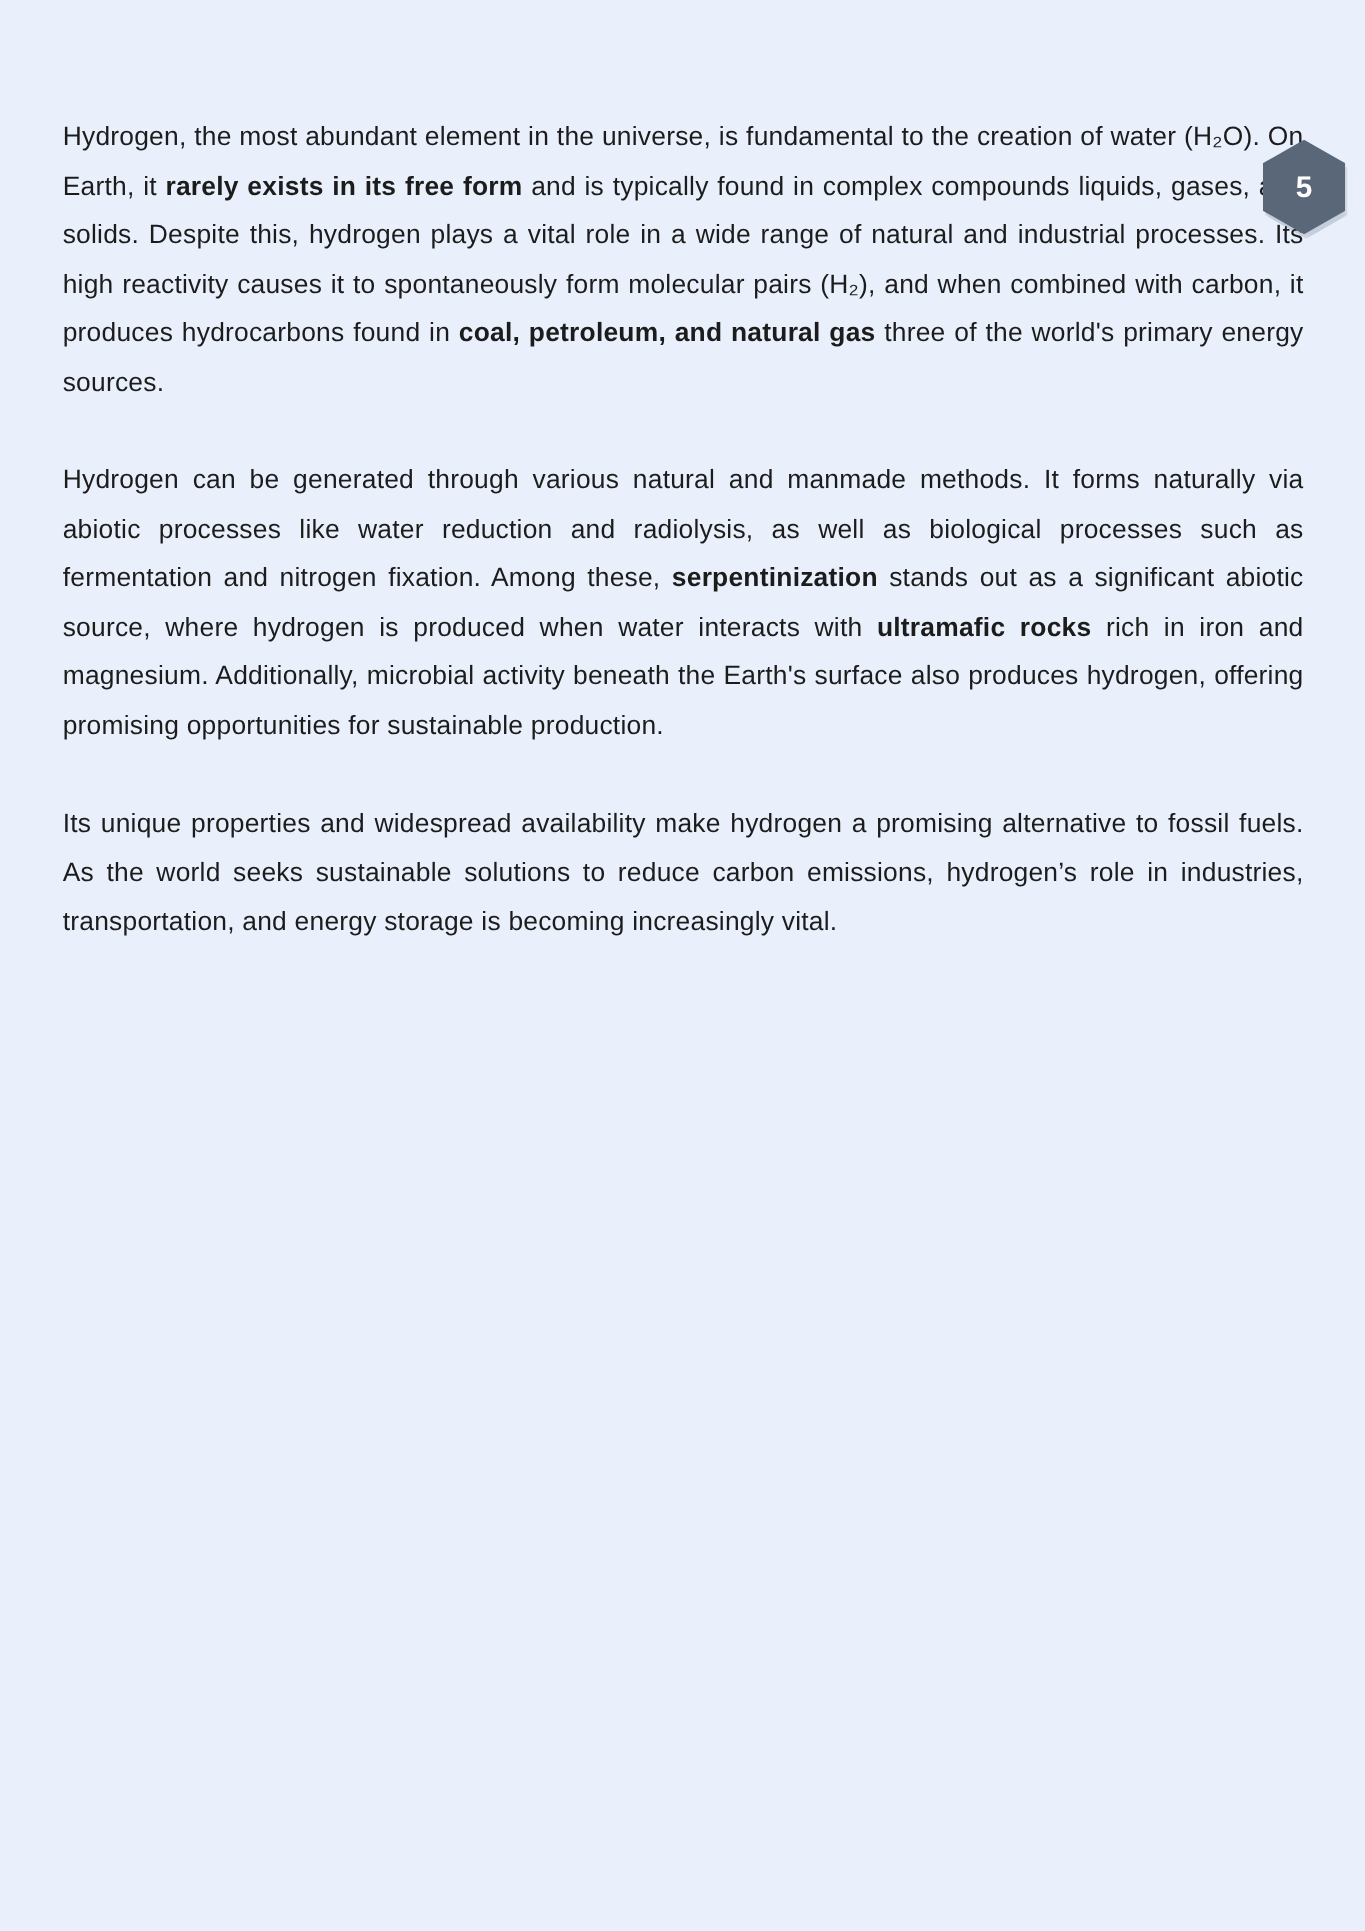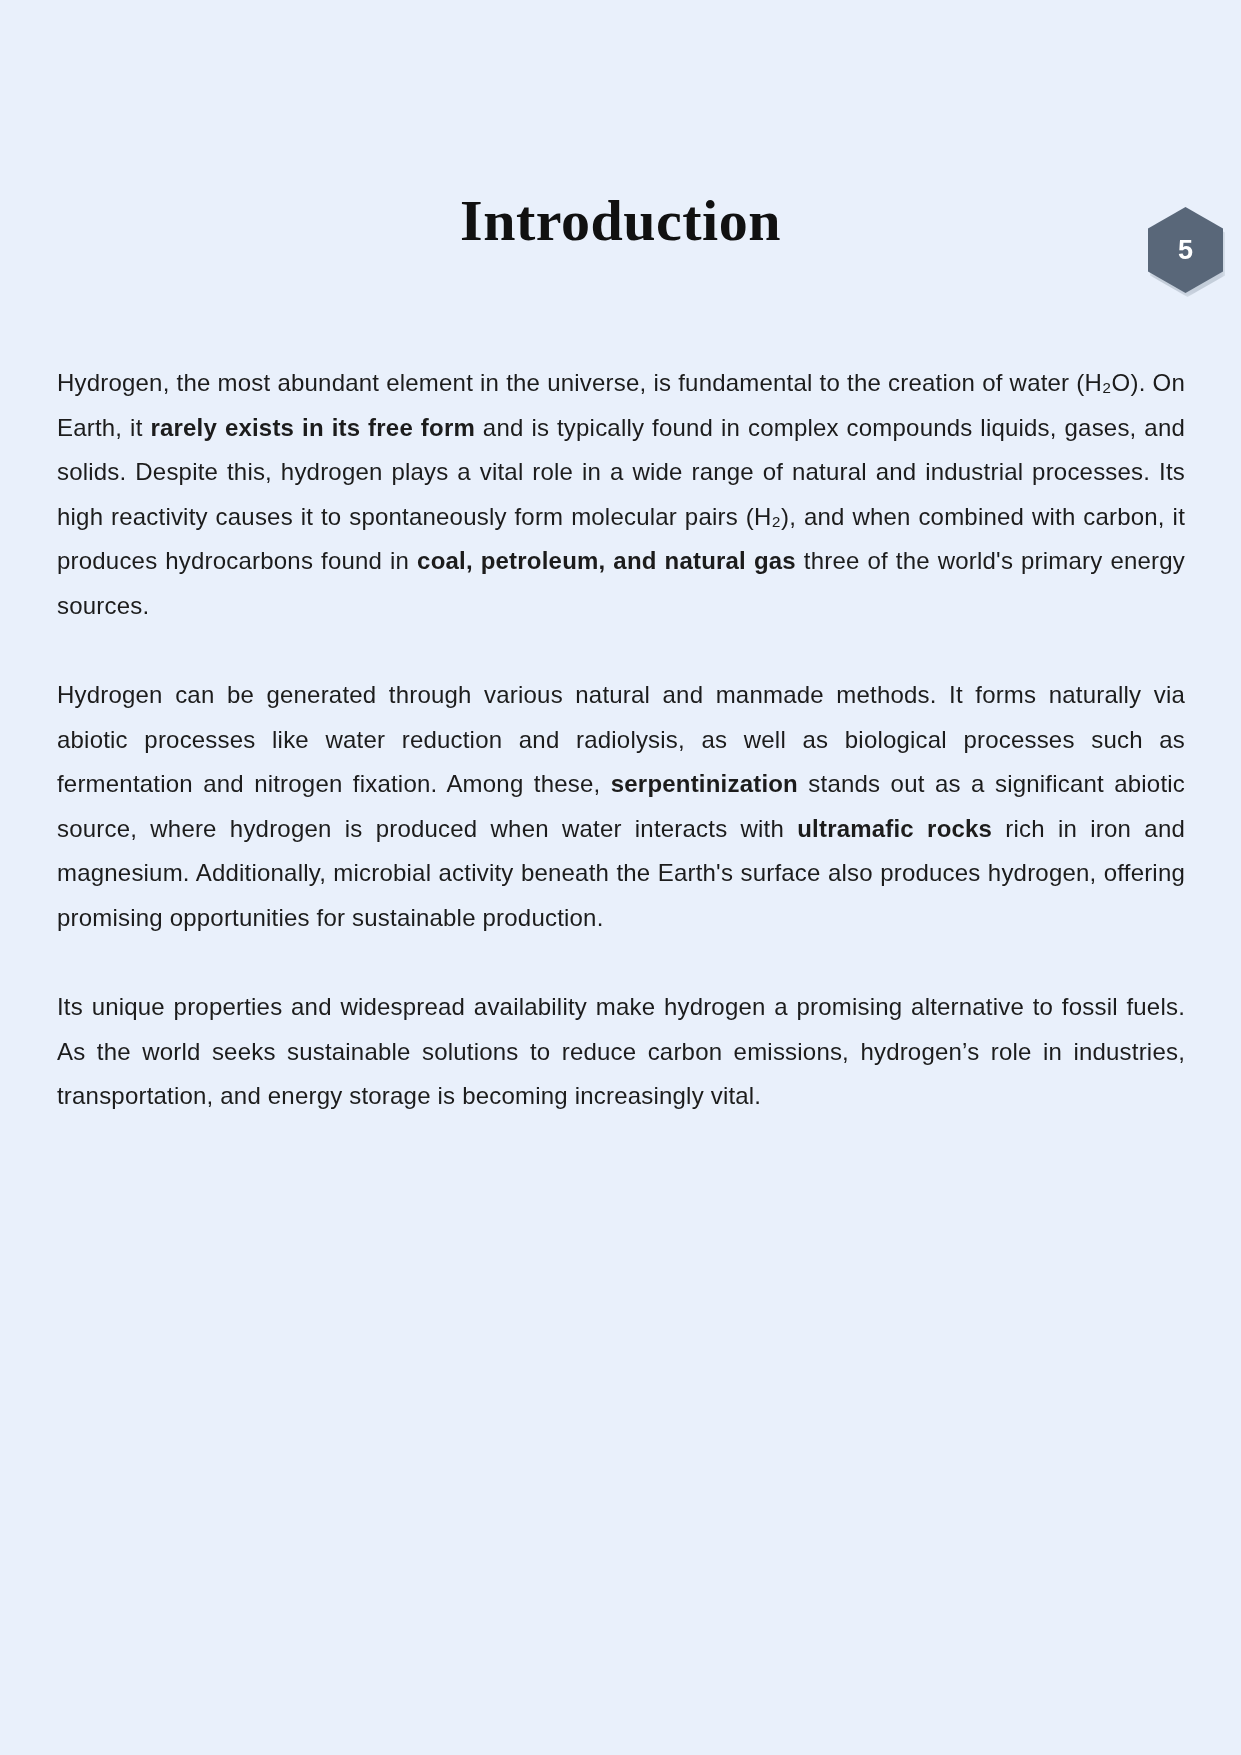--- a/index.html
+++ b/index.html
@@ -75,21 +75,20 @@
 </head>
 <body>
 
 <div class="page">
 
   <div class="hex-shadow"></div>
   <div class="hex-badge">
     <span class="hex-num">5</span>
   </div>
 
-  <h1 class="title">Introduction</h1>
 
   <div class="content" id="paragraphs">
       <p><span>Hydrogen, the most abundant element in the universe, is fundamental to the creation of water (H₂O). On Earth, it </span><b>rarely exists in its free form</b><span> and is typically found in complex compounds liquids, gases, and solids. Despite this, hydrogen plays a vital role in a wide range of natural and industrial processes. Its high reactivity causes it to spontaneously form molecular pairs (H₂), and when combined with carbon, it produces hydrocarbons found in </span><b>coal, petroleum, and natural gas</b><span> three of the world's primary energy sources.</span></p>
       <p><span>Hydrogen can be generated through various natural and manmade methods. It forms naturally via abiotic processes like water reduction and radiolysis, as well as biological processes such as fermentation and nitrogen fixation. Among these, </span><b>serpentinization</b><span> stands out as a significant abiotic source, where hydrogen is produced when water interacts with </span><b>ultramafic rocks</b><span> rich in iron and magnesium. Additionally, microbial activity beneath the Earth's surface also produces hydrogen, offering promising opportunities for sustainable production.</span></p>
       <p><span>Its unique properties and widespread availability make hydrogen a promising alternative to fossil fuels. As the world seeks sustainable solutions to reduce carbon emissions, hydrogen’s role in industries, transportation, and energy storage is becoming increasingly vital.</span></p>
     </div>
 
 </div>
 
 </body></html>

